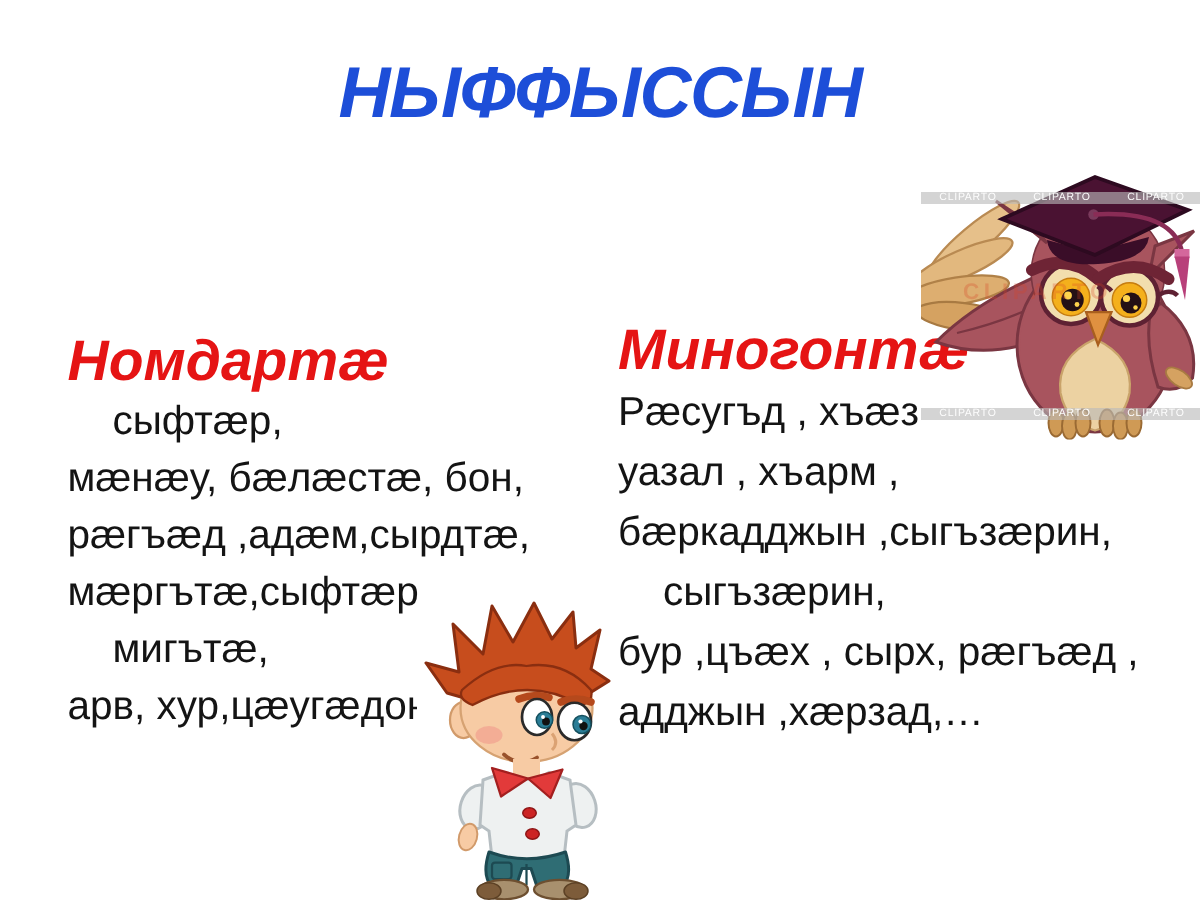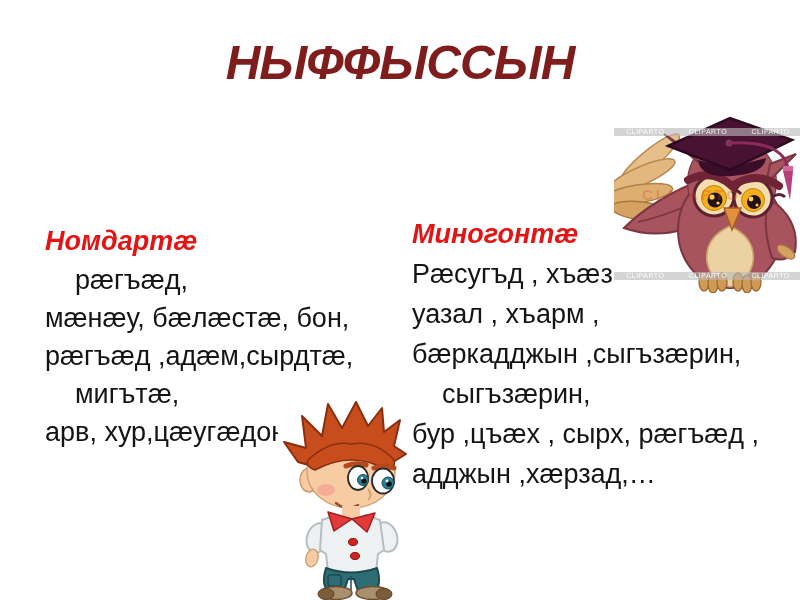--- a/index.html
+++ b/index.html
@@ -4,26 +4,26 @@
 <style>
   html,body{margin:0;padding:0;background:#888;}
   .slide{
     position:relative;width:800px;height:600px;background:#ffffff;
     overflow:hidden;font-family:"Liberation Sans",sans-serif;
   }
   
   .title{
     position:absolute;top:34px;left:0;width:100%;
     text-align:center;font-weight:bold;font-style:italic;
-    font-size:48px;line-height:57px;color:#7f1d1d;
+    font-size:48px;line-height:57px;color:#1d4ed8;
     letter-spacing:-1px;z-index:1;white-space:nowrap;
   }
   
   .col{position:absolute;z-index:1;color:#141414;font-size:27px;white-space:nowrap;}
-  .col-header{font-size:27px;font-weight:bold;font-style:italic;color:#e51414;line-height:34px;margin-bottom:3px;}
+  .col-header{font-size:38px;font-weight:bold;font-style:italic;color:#e51414;line-height:34px;margin-bottom:3px;}
   .col .line{line-height:38px;}
   .col.right .line{line-height:40px;}
   .col .line.indent{padding-left:30px;}
   .col.left{left:45px;top:224px;}
   .col.right{left:412px;top:217px;}
   
   .owl-box{position:absolute;left:614px;top:110px;width:188px;height:183px;z-index:3;}
   .owl-box svg{position:absolute;left:0;top:0;}
   .wm-bar{
     position:absolute;left:0;width:100%;height:8px;top:18px;
@@ -45,23 +45,24 @@
 <body>
 
 <div class="slide">
 
   <div class="title">
     <div>НЫФФЫССЫН</div>
   </div>
 
   <div class="col left">
     <div class="col-header">Номдартæ</div>
-    <div class="line indent">рæгъæд,</div>
+    <div class="line indent">сыфтæр,</div>
     <div class="line">мæнæу, бæлæстæ, бон,</div>
     <div class="line">рæгъæд ,адæм,сырдтæ,</div>
+    <div class="line">мæргътæ,сыфтæр</div>
     <div class="line indent">мигътæ,</div>
     <div class="line">арв, хур,цæугæдон</div>
   </div>
 
   <div class="col right">
     <div class="col-header">Миногонтæ</div>
     <div class="line">Рæсугъд , хъæз</div>
     <div class="line">уазал , хъарм ,</div>
     <div class="line">бæркадджын ,сыгъзæрин,</div>
     <div class="line indent">сыгъзæрин,</div>

